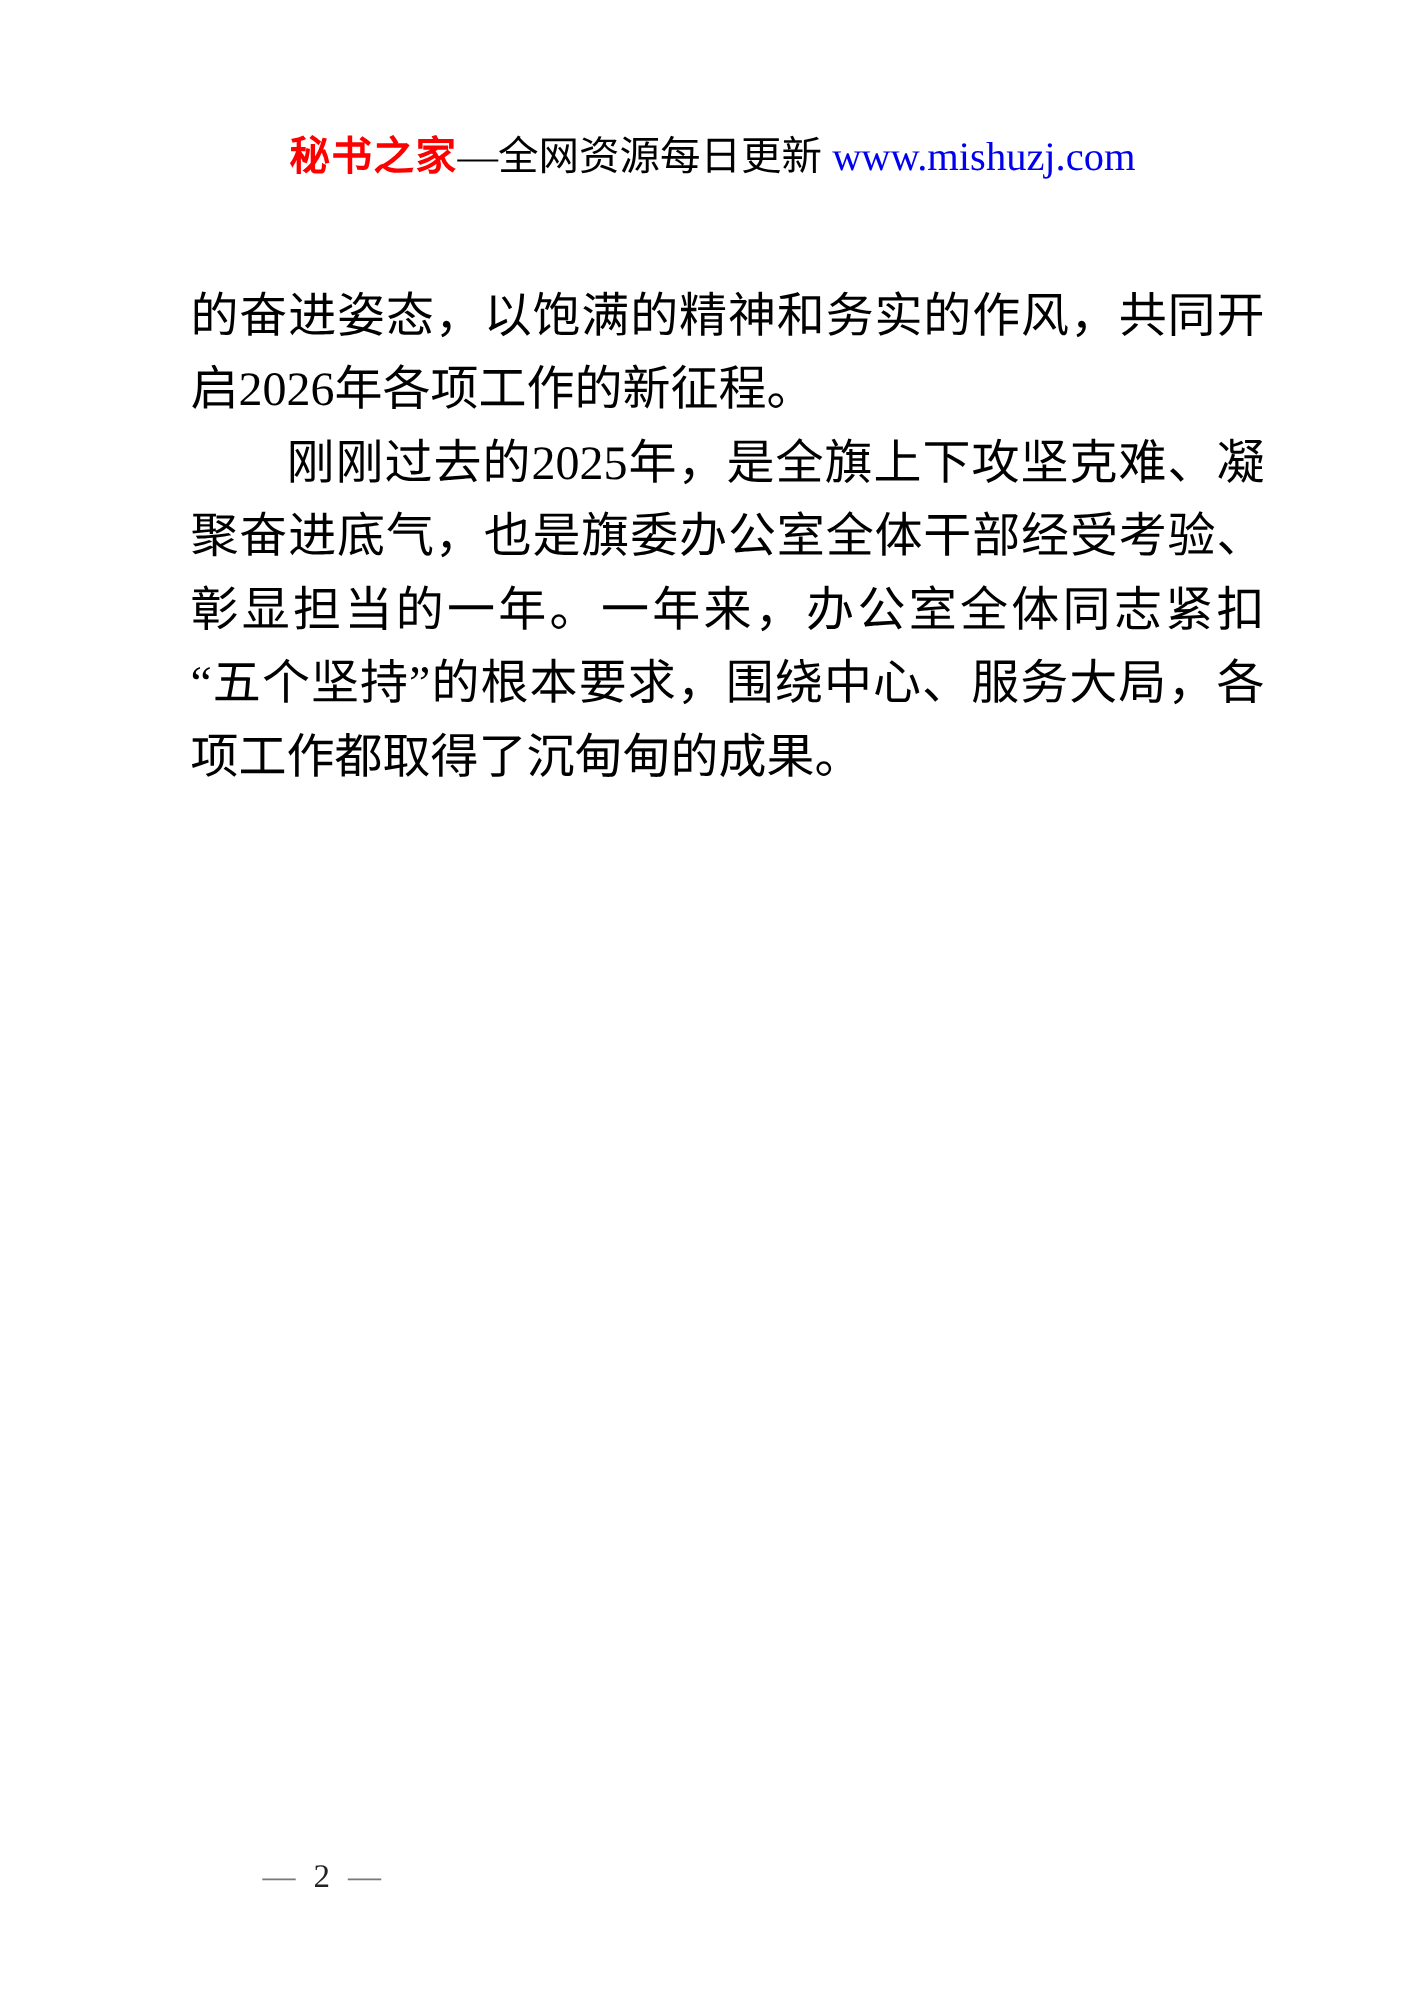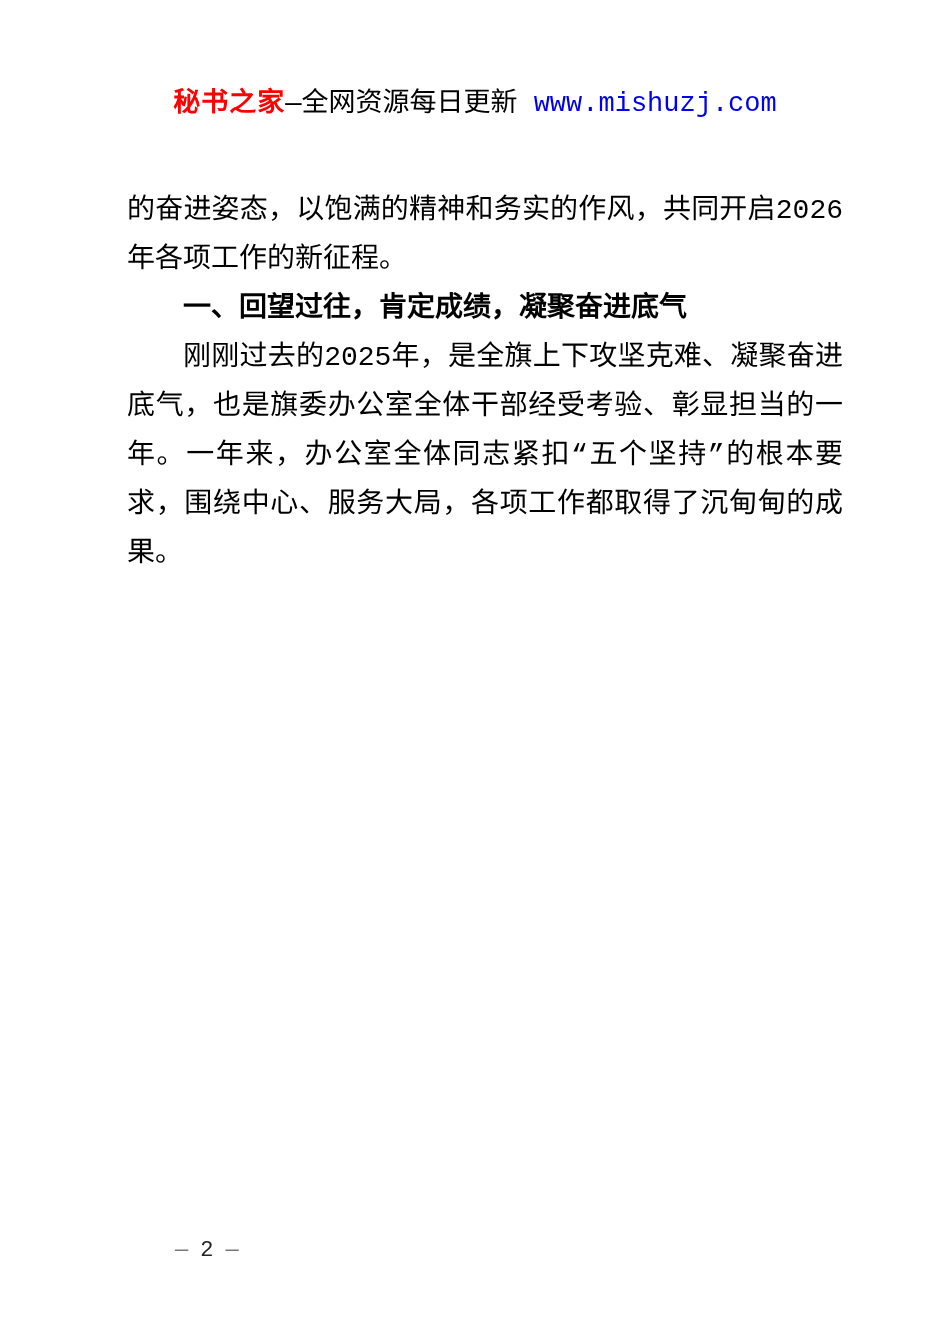--- a/index.html
+++ b/index.html
@@ -6,21 +6,21 @@
     margin: 0;
     padding: 0;
     background: #ffffff;
   }
   .page {
     position: relative;
     width: 950px;
     height: 1344px;
     background: #ffffff;
     overflow: hidden;
-    font-family: Liberation Mono, monospace;
+    font-family: Liberation Serif, serif;
   }
   
   .doc-header {
     position: absolute;
     top: 88px;
     left: 0;
     width: 100%;
     text-align: center;
     font-size: 27px;
     line-height: 32px;
@@ -37,21 +37,21 @@
   .doc-header .site-url {
     color: #0000ee;
     text-decoration: none;
   }
   
   .doc-content {
     position: absolute;
     left: 127px;
     top: 186px;
     width: 716px;
-    font-size: 28px;
+    font-size: 32px;
     line-height: 49px;
     color: #000000;
     text-align: justify;
     text-justify: inter-ideograph;
   }
   .doc-content p {
     margin: 0;
     padding: 0;
     text-indent: 2em;
   }
@@ -84,21 +84,20 @@
 <body>
 
 <div class="page">
 
   <div class="doc-header">
     <span class="site-name">秘书之家</span><span class="tagline">—全网资源每日更新 </span><a class="site-url">www.mishuzj.com</a>
   </div>
 
   <div class="doc-content">
     <p class="continuation">的奋进姿态，以饱满的精神和务实的作风，共同开启2026年各项工作的新征程。</p>
-    <p class="section-heading">一、回望过往，肯定成绩，凝聚奋进底气</p>
     <p>刚刚过去的2025年，是全旗上下攻坚克难、凝聚奋进底气，也是旗委办公室全体干部经受考验、彰显担当的一年。一年来，办公室全体同志紧扣“五个坚持”的根本要求，围绕中心、服务大局，各项工作都取得了沉甸甸的成果。</p>
   </div>
 
   <div class="doc-footer">
     <span class="dash">—</span>
     <span class="page-num">2</span>
     <span class="dash">—</span>
   </div>
 
 </div>

